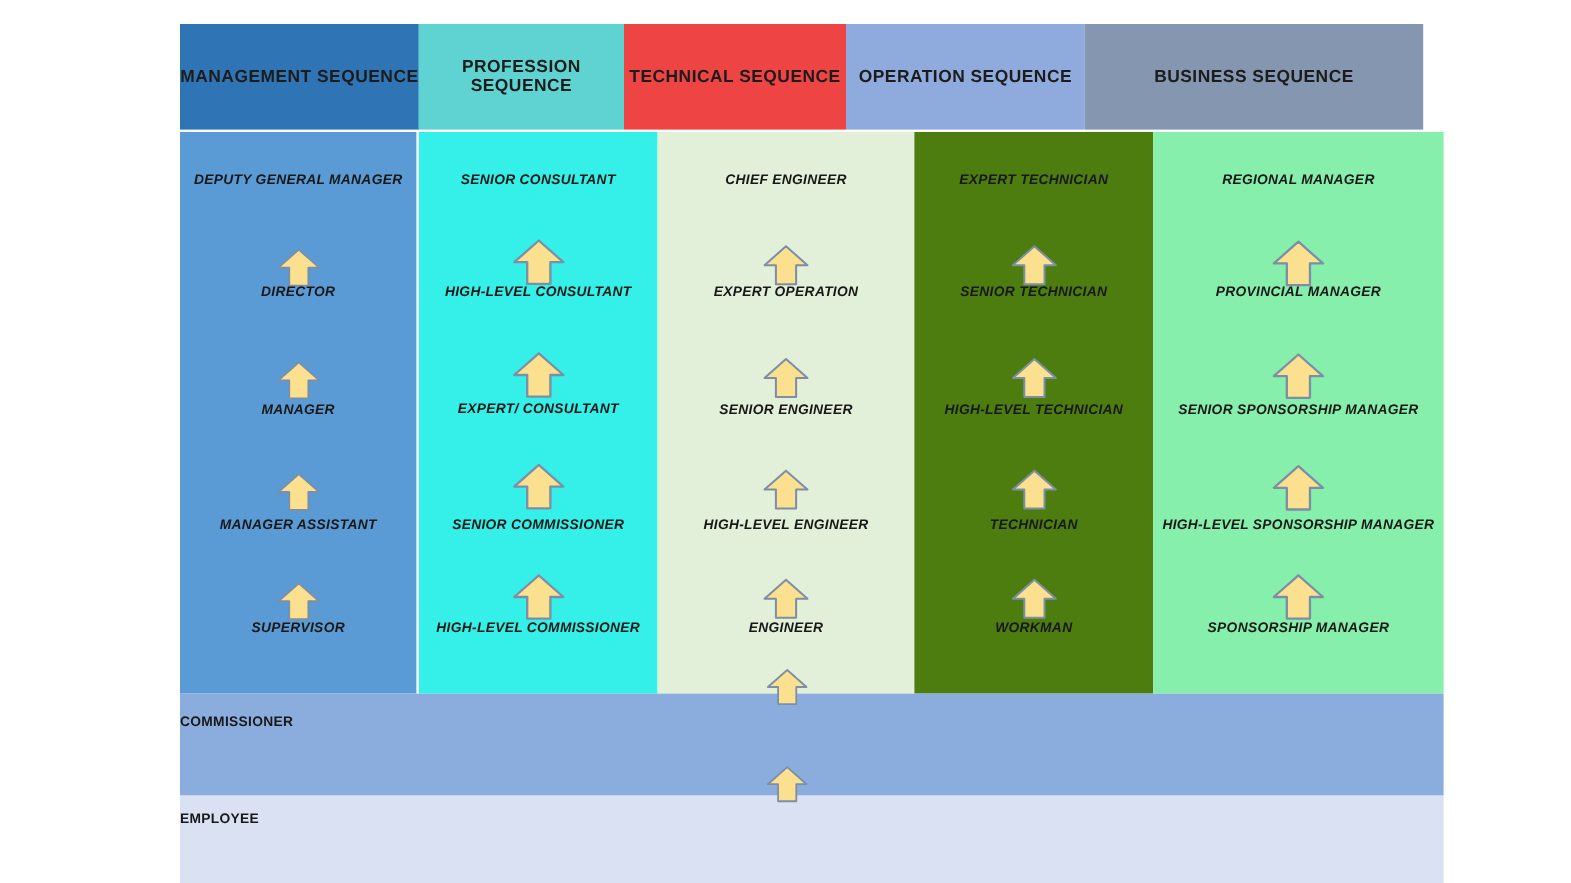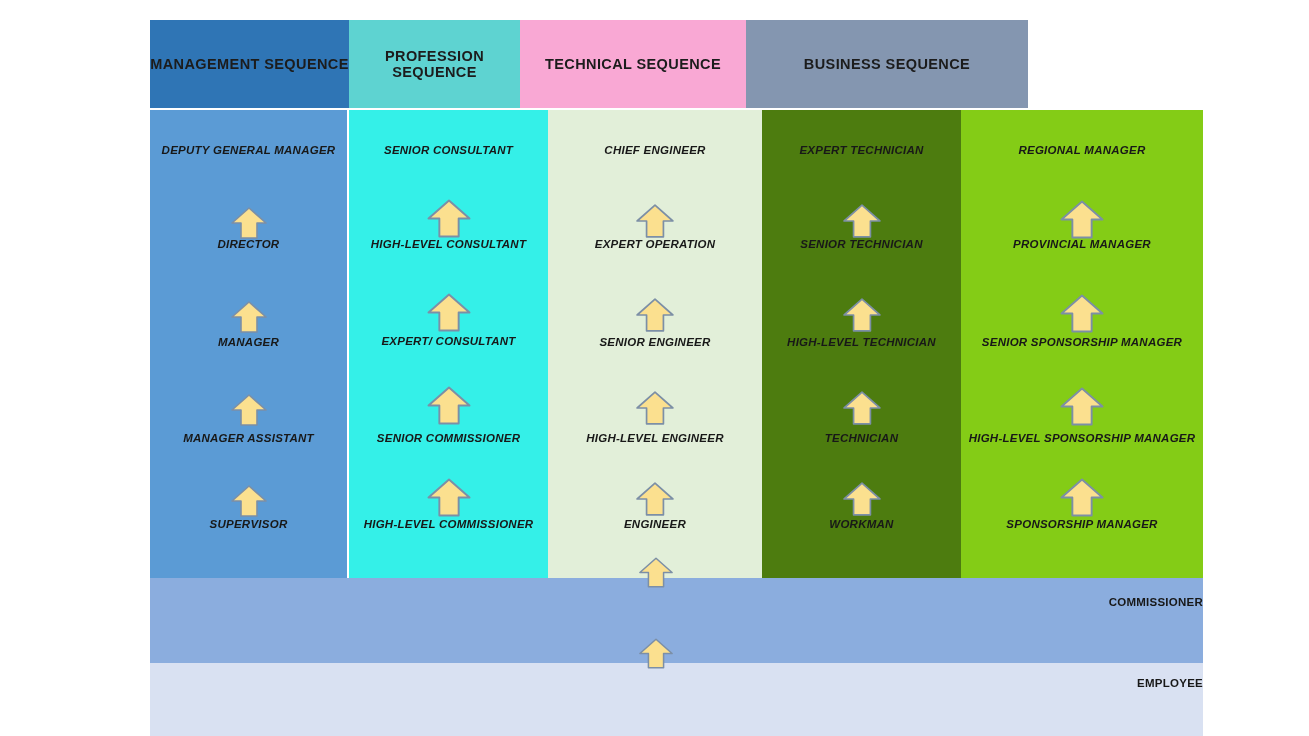--- a/index.html
+++ b/index.html
@@ -91,21 +91,21 @@
     left: 0;
     top: 643px;
     width: 1053px;
     height: 73px;
     background: #d9e1f2;
   }
   .band-label {
     position: absolute;
     left: 0;
     right: 0;
-    text-align: right;
+    text-align: left;
     font-size: 11.5px;
     font-weight: bold;
     color: #181818;
     letter-spacing: 0.25px;
     white-space: nowrap;
   }
   .band-arrow {
     position: absolute;
   }
 </style>
@@ -114,22 +114,25 @@
 
 <div id="diagram">
 
   <div class="header-row">
     <div class="header-cell" style="width:199px;background:#2f75b5;">
       <span>MANAGEMENT SEQUENCE</span>
     </div>
     <div class="header-cell" style="width:171px;background:#5ed3d1;">
       <span>PROFESSION SEQUENCE</span>
     </div>
-    <div class="header-cell" style="width:226px;background:#f9a8d4;">
+    <div class="header-cell" style="width:185px;background:#ef4444;">
       <span>TECHNICAL SEQUENCE</span>
+    </div>
+    <div class="header-cell" style="width:199px;background:#8faadc;">
+      <span>OPERATION SEQUENCE</span>
     </div>
     <div class="header-cell" style="width:282px;background:#8496b0;">
       <span>BUSINESS SEQUENCE</span>
     </div>
   </div>
 
   <div class="columns-row">
 
     <div class="column-body" style="width:197px;background:#5b9bd5;margin-right:2px;">
       <div class="rank-label" style="top:34px;">DEPUTY GENERAL MANAGER</div>
@@ -236,21 +239,21 @@
       </div>
       <div class="rank-label" style="top:322px;">TECHNICIAN</div>
       <div class="arrow" style="top:371px;margin-left:-20px;">
         <svg width="40" height="36" viewBox="0 0 38 34">
             <polygon points="19,2 36,17 27,17 27,32 11,32 11,17 2,17" fill="#fbe08f" stroke="#7c8fa6" stroke-width="1.6" stroke-linejoin="round"></polygon>
           </svg>
       </div>
       <div class="rank-label" style="top:408px;">WORKMAN</div>
     </div>
 
-    <div class="column-body" style="width:242px;background:#84cc16;">
+    <div class="column-body" style="width:242px;background:#86efac;">
       <div class="rank-label" style="top:34px;">REGIONAL MANAGER</div>
       <div class="arrow" style="top:89px;margin-left:-23px;">
         <svg width="46" height="41" viewBox="0 0 38 34">
             <polygon points="19,2 36,17 27,17 27,32 11,32 11,17 2,17" fill="#fbe08f" stroke="#7c8fa6" stroke-width="1.6" stroke-linejoin="round"></polygon>
           </svg>
       </div>
       <div class="rank-label" style="top:128px;">PROVINCIAL MANAGER</div>
       <div class="arrow" style="top:183px;margin-left:-23px;">
         <svg width="46" height="41" viewBox="0 0 38 34">
             <polygon points="19,2 36,17 27,17 27,32 11,32 11,17 2,17" fill="#fbe08f" stroke="#7c8fa6" stroke-width="1.6" stroke-linejoin="round"></polygon>

